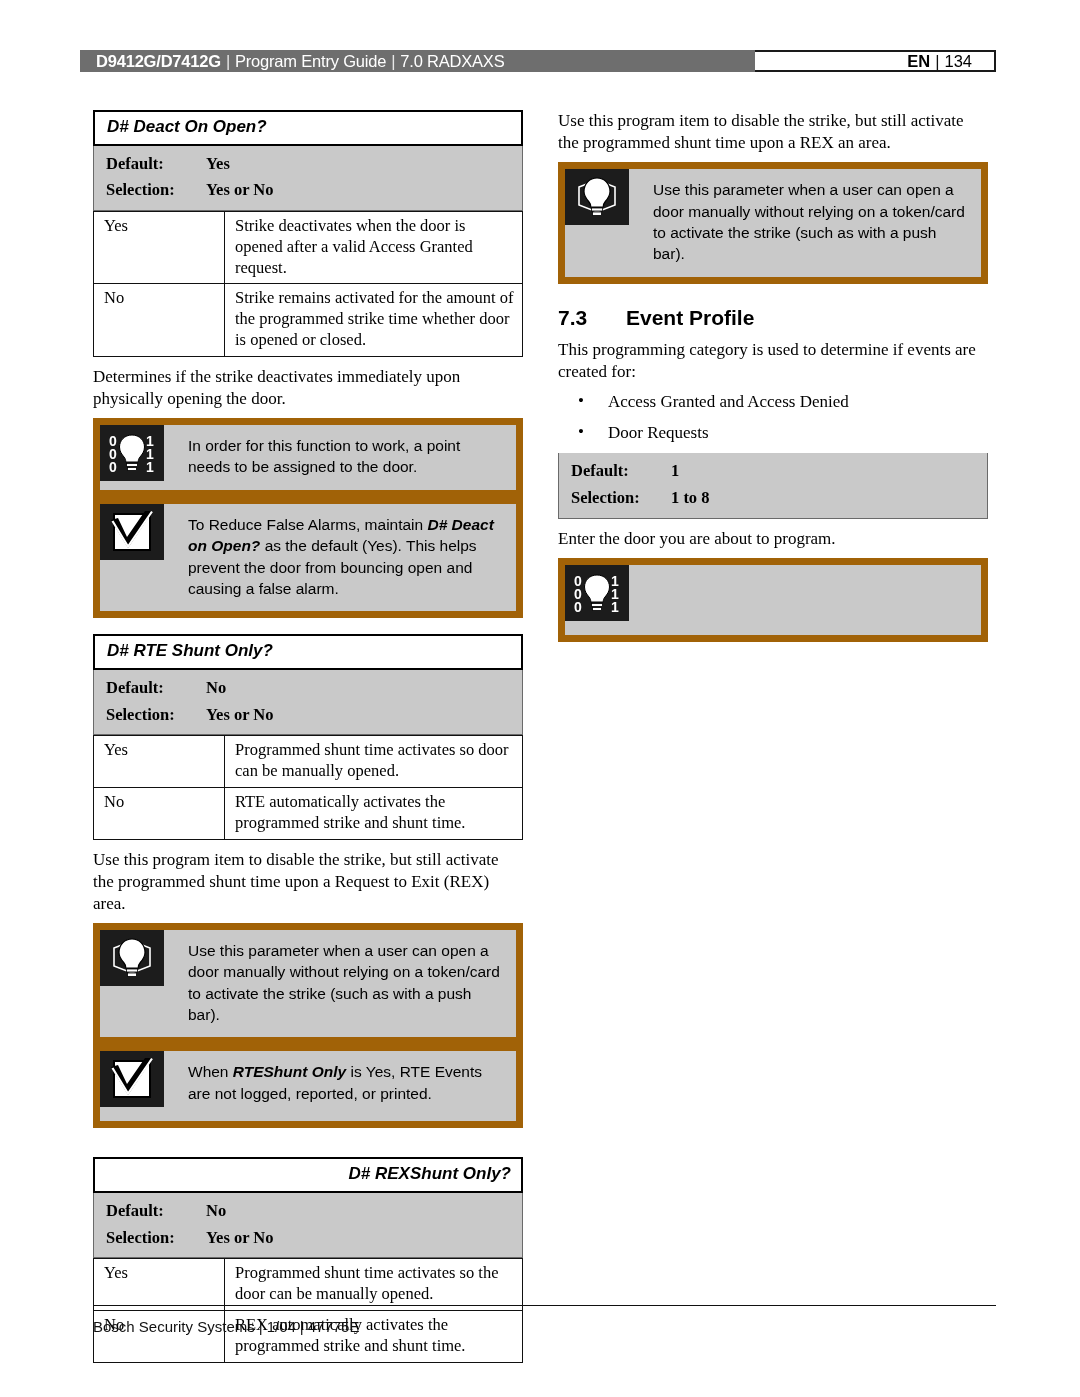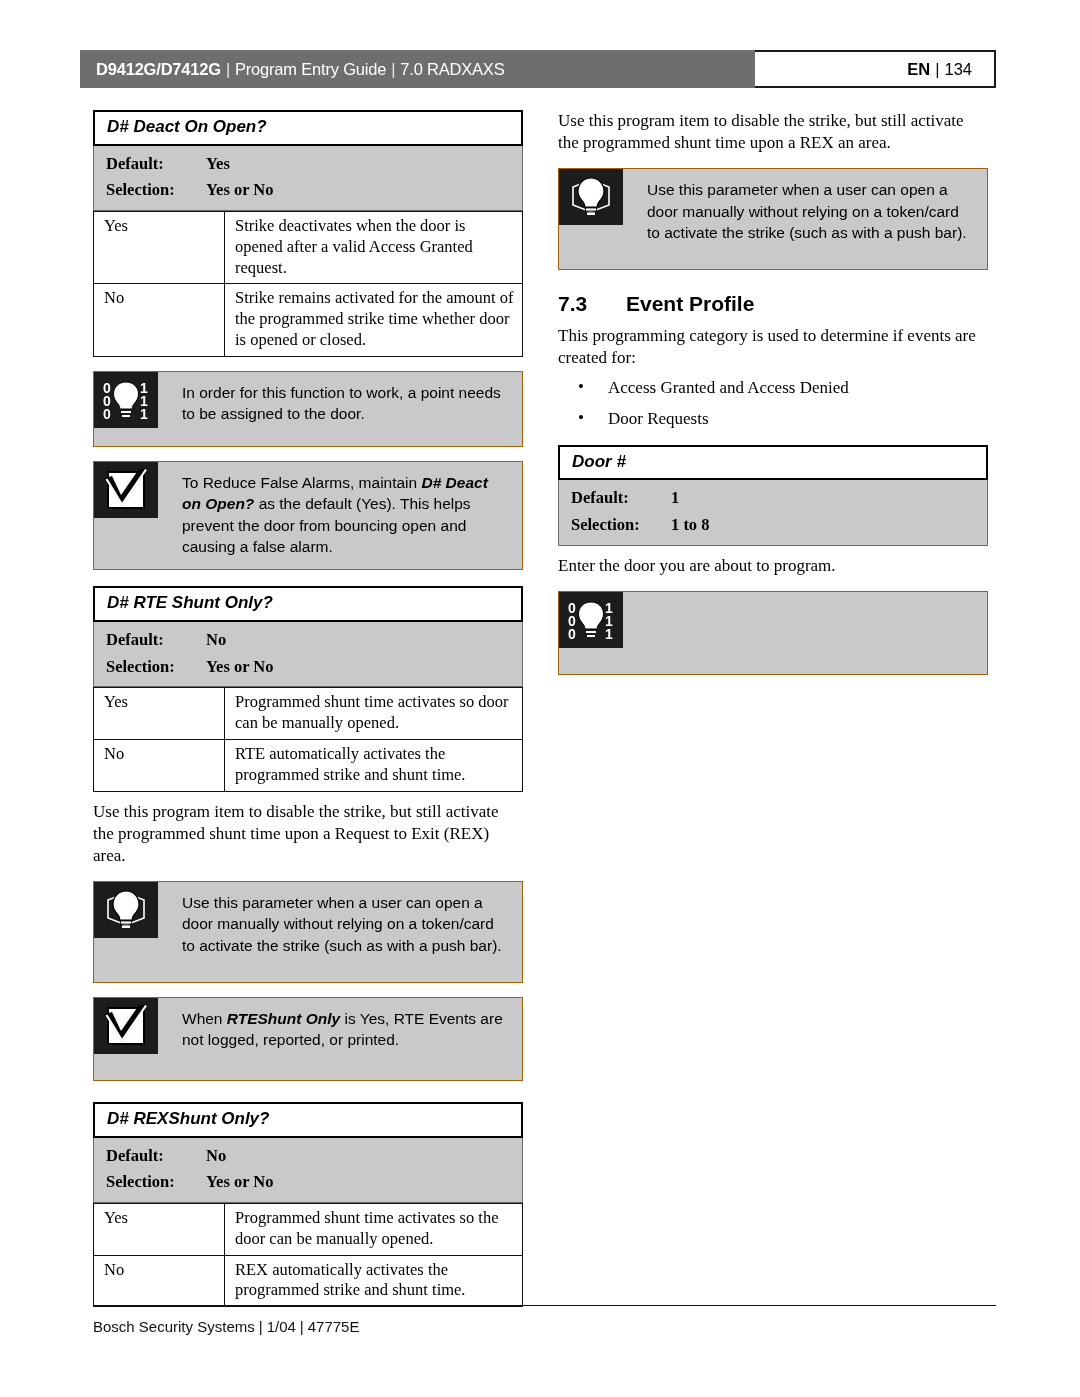--- a/index.html
+++ b/index.html
@@ -22,21 +22,21 @@
     width: 916px;
     height: 1397px;
   }
 
   
   .header {
     position: absolute;
     left: 0;
     top: 50px;
     width: 916px;
-    height: 38px;
+    height: 22px;
     display: flex;
   }
   .header-left {
     flex: 0 0 675px;
     background: #6e6e6e;
     color: #ffffff;
     display: flex;
     align-items: center;
     padding-left: 16px;
     box-sizing: border-box;
@@ -129,23 +129,23 @@
   .para {
     font-size: 17px;
     line-height: 1.3;
     margin: 9px 0 8px 0;
   }
 
   
   .note {
     position: relative;
     background: #c9c9c9;
-    border: 1px solid #a16207;
-    box-sizing: border-box;
-    margin: 14px 0 0 0;
+    border: 7px solid #a16207;
+    box-sizing: border-box;
+    margin: 0 0 0 0;
     min-height: 76px;
     padding: 0;
     display: flex;
   }
   .note-icon-col {
     flex: 0 0 64px;
     align-self: stretch;
     position: relative;
   }
   .note-icon {
@@ -259,20 +259,21 @@
           <tr>
         <td class="k">Yes</td>
         <td>Strike deactivates when the door is opened after a valid Access Granted request.</td>
       </tr>
       <tr>
         <td class="k">No</td>
         <td>Strike remains activated for the amount of the programmed strike time whether door is opened or closed.</td>
       </tr>
     </tbody>
       </table>
+    <div class="para">Determines if the strike deactivates immediately upon physically opening the door.</div>
 
     <div class="note">
       <div class="note-icon-col">
         <div class="note-icon">
           <svg width="52" height="44" viewBox="0 0 52 44" aria-hidden="true">
             <text x="3" y="15" font-family="Liberation Sans, sans-serif" font-size="14" font-weight="bold" fill="#fff">0</text>
             <text x="3" y="28" font-family="Liberation Sans, sans-serif" font-size="14" font-weight="bold" fill="#fff">0</text>
             <text x="3" y="41" font-family="Liberation Sans, sans-serif" font-size="14" font-weight="bold" fill="#fff">0</text>
             <text x="40" y="15" font-family="Liberation Sans, sans-serif" font-size="14" font-weight="bold" fill="#fff">1</text>
             <text x="40" y="28" font-family="Liberation Sans, sans-serif" font-size="14" font-weight="bold" fill="#fff">1</text>
@@ -348,21 +349,21 @@
             <path d="M2 10 L19 38 L44 1 L36 1 L18 27 L9 8 Z" fill="#000000"></path>
             <path d="M3.5 11 L19 36.5 L43 1.5" fill="none" stroke="#ffffff" stroke-width="2.2"></path>
           </svg>
         </div>
       </div>
       <div class="note-body pad-lg">
         <span>When </span><b>RTEShunt Only</b><span> is Yes, RTE Events are not logged, reported, or printed.</span>
       </div>
     </div>
 
-    <div class="param-title" style="margin-top:21px;">D# REXShunt Only?</div>
+    <div class="param-title" style="margin-top:29px;text-align:right;">D# REXShunt Only?</div>
     <div class="defsel">
       <div class="defsel-row">
         <span class="lbl">Default:</span>
         <span class="val">No</span>
       </div>
       <div class="defsel-row">
         <span class="lbl">Selection:</span>
         <span class="val">Yes or No</span>
       </div>
     </div>
@@ -403,21 +404,20 @@
     <div class="sect">
       <span class="num">7.3</span>
       <span class="ttl">Event Profile</span>
     </div>
     <div class="para" style="margin-top:0;">This programming category is used to determine if events are created for:</div>
     <ul class="bul">
       <li>Access Granted and Access Denied</li>
       <li>Door Requests</li>
     </ul>
 
-    <div class="param-title" style="margin-top:14px;">Door #</div>
     <div class="defsel">
       <div class="defsel-row">
         <span class="lbl">Default:</span>
         <span class="val">1</span>
       </div>
       <div class="defsel-row">
         <span class="lbl">Selection:</span>
         <span class="val">1 to 8</span>
       </div>
     </div>

